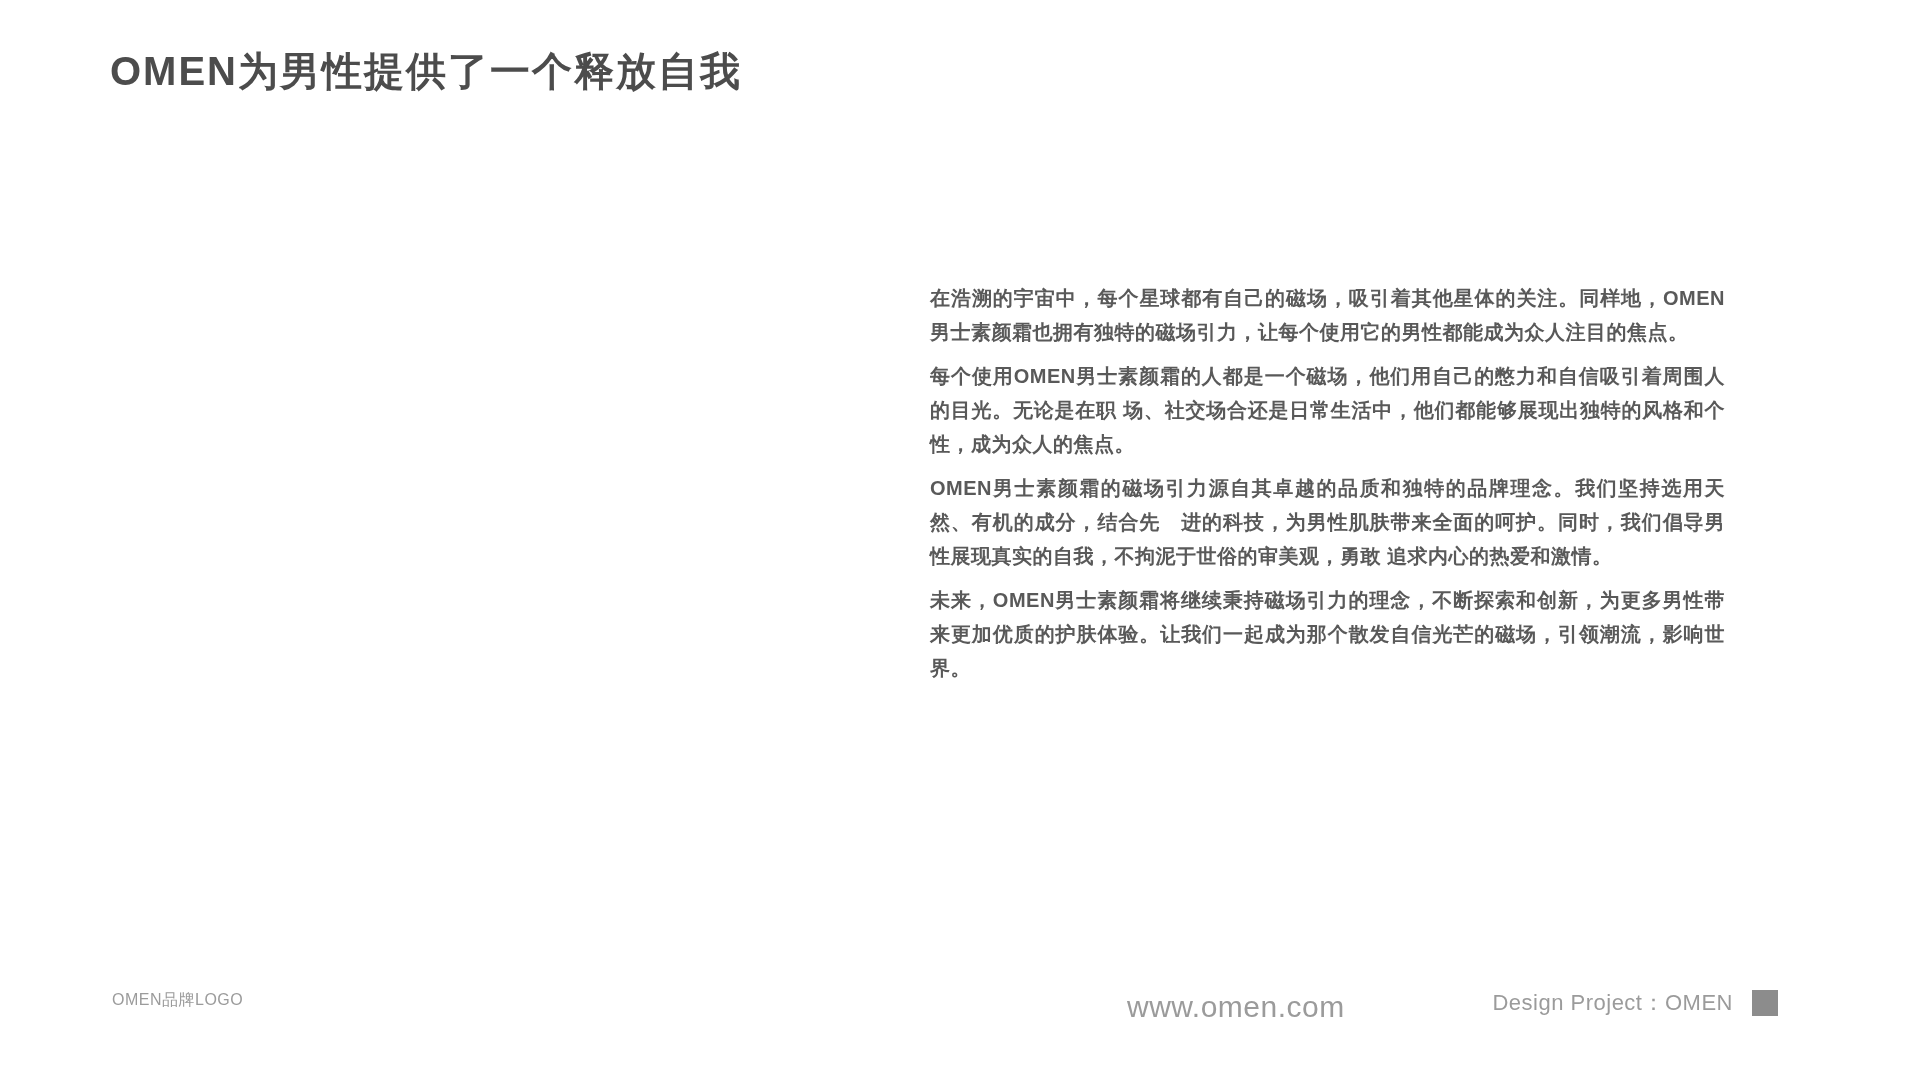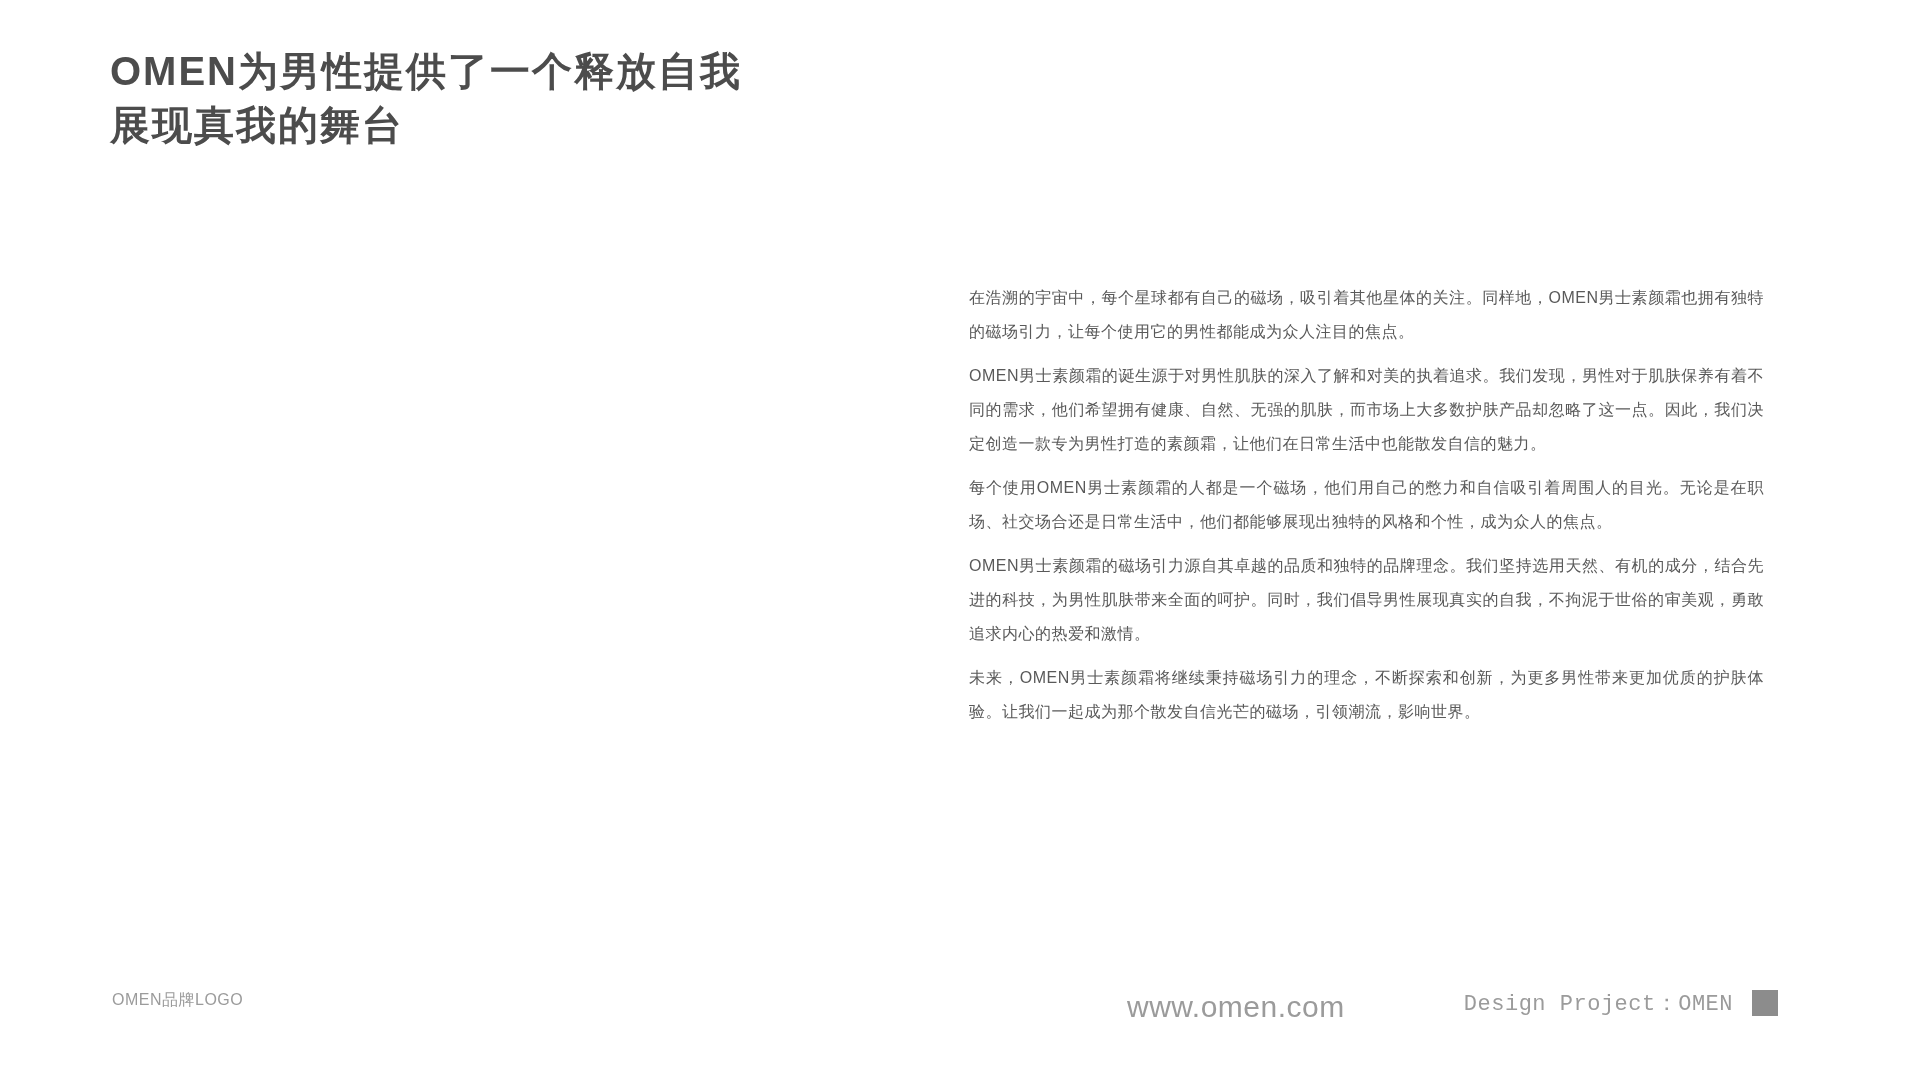--- a/index.html
+++ b/index.html
@@ -24,28 +24,29 @@
     font-size: 40px;
     line-height: 54px;
     font-weight: 600;
     letter-spacing: 2px;
     white-space: nowrap;
   }
 
   
   .body-copy {
     position: absolute;
-    left: 969px;
+    left: 930px;
     top: 281px;
     width: 795px;
     color: var(--body_text, #595959);
-    font-size: 16px;
+    font-size: 20px;
     line-height: 34px;
     text-align: justify;
     letter-spacing: 0.5px;
+    font-weight: bold;
   }
   .body-copy p {
     margin: 0 0 10px 0;
     white-space: pre-wrap;
   }
   .body-copy p:last-child { margin-bottom: 8px; }
 
   
   .footer-left {
     position: absolute;
@@ -71,41 +72,38 @@
     top: 988px;
     display: flex;
     align-items: center;
     gap: 19px;
   }
   .footer-right .project-label {
     color: var(--footer_text, #9b9b9b);
     font-size: 22px;
     letter-spacing: 0.5px;
     white-space: nowrap;
-    font-family: Liberation Mono, monospace;
   }
   .footer-square {
     width: 26px;
     height: 26px;
     background: var(--footer_square, #8c8c8c);
   }
 </style>
 </head>
 <body>
 
 <div class="page">
 
   <div class="heading">
     <div>OMEN为男性提供了一个释放自我</div>
-    <div>展现真我的舞台</div>
   </div>
 
   <div class="body-copy">
     <p>在浩溯的宇宙中，每个星球都有自己的磁场，吸引着其他星体的关注。同样地，OMEN男士素颜霜也拥有独特的磁场引力，让每个使用它的男性都能成为众人注目的焦点。</p>
-    <p>OMEN男士素颜霜的诞生源于对男性肌肤的深入了解和对美的执着追求。我们发现，男性对于肌肤保养有着不同的需求，他们希望拥有健康、自然、无强的肌肤，而市场上大多数护肤产品却忽略了这一点。因此，我们决定创造一款专为男性打造的素颜霜，让他们在日常生活中也能散发自信的魅力。</p>
     <p>每个使用OMEN男士素颜霜的人都是一个磁场，他们用自己的憋力和自信吸引着周围人的目光。无论是在职 场、社交场合还是日常生活中，他们都能够展现出独特的风格和个性，成为众人的焦点。</p>
     <p>OMEN男士素颜霜的磁场引力源自其卓越的品质和独特的品牌理念。我们坚持选用天然、有机的成分，结合先　进的科技，为男性肌肤带来全面的呵护。同时，我们倡导男性展现真实的自我，不拘泥于世俗的审美观，勇敢 追求内心的热爱和激情。</p>
     <p>未来，OMEN男士素颜霜将继续秉持磁场引力的理念，不断探索和创新，为更多男性带来更加优质的护肤体验。让我们一起成为那个散发自信光芒的磁场，引领潮流，影响世界。</p>
   </div>
 
   <div class="footer-left">OMEN品牌LOGO</div>
 
   <div class="footer-center">www.omen.com</div>
 
   <div class="footer-right">

